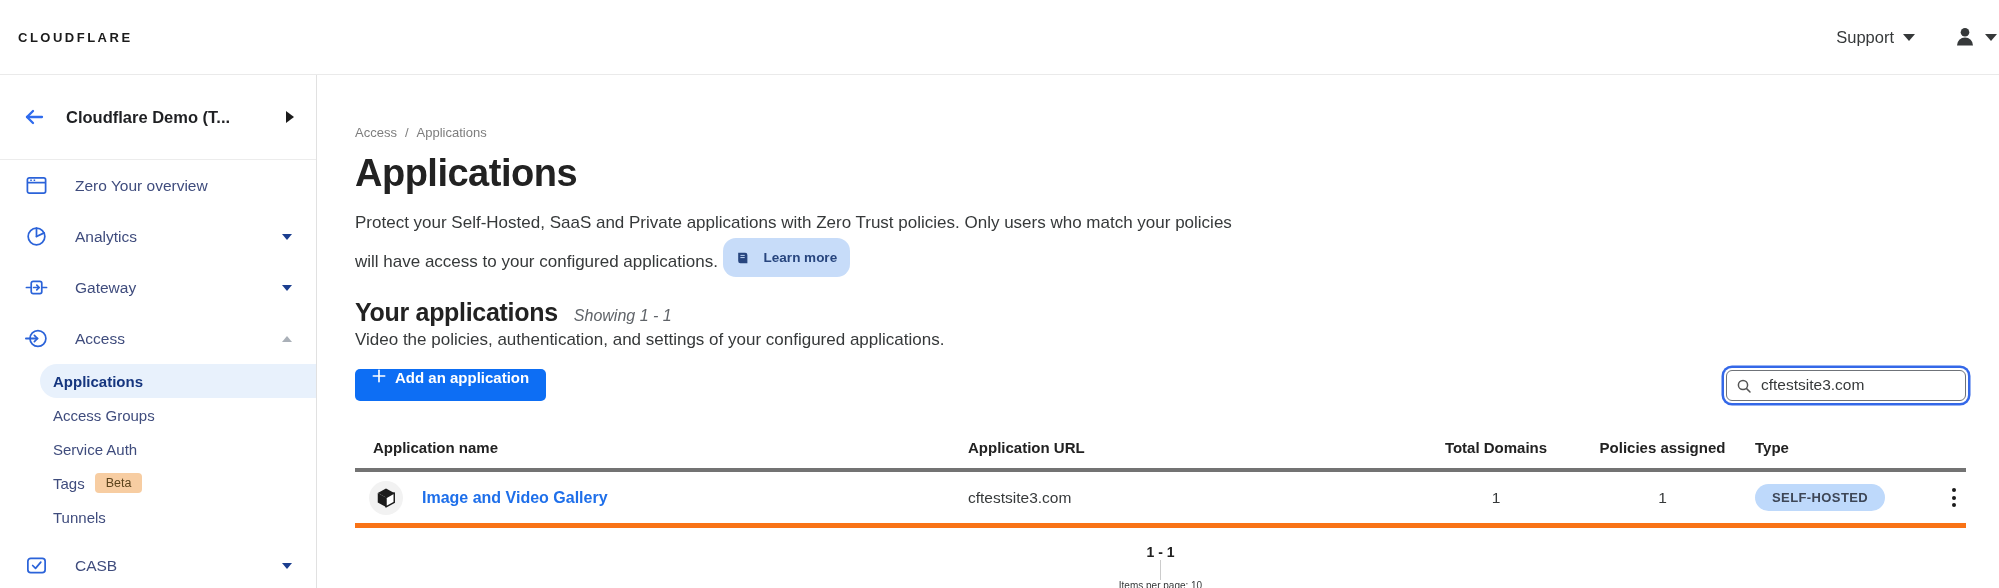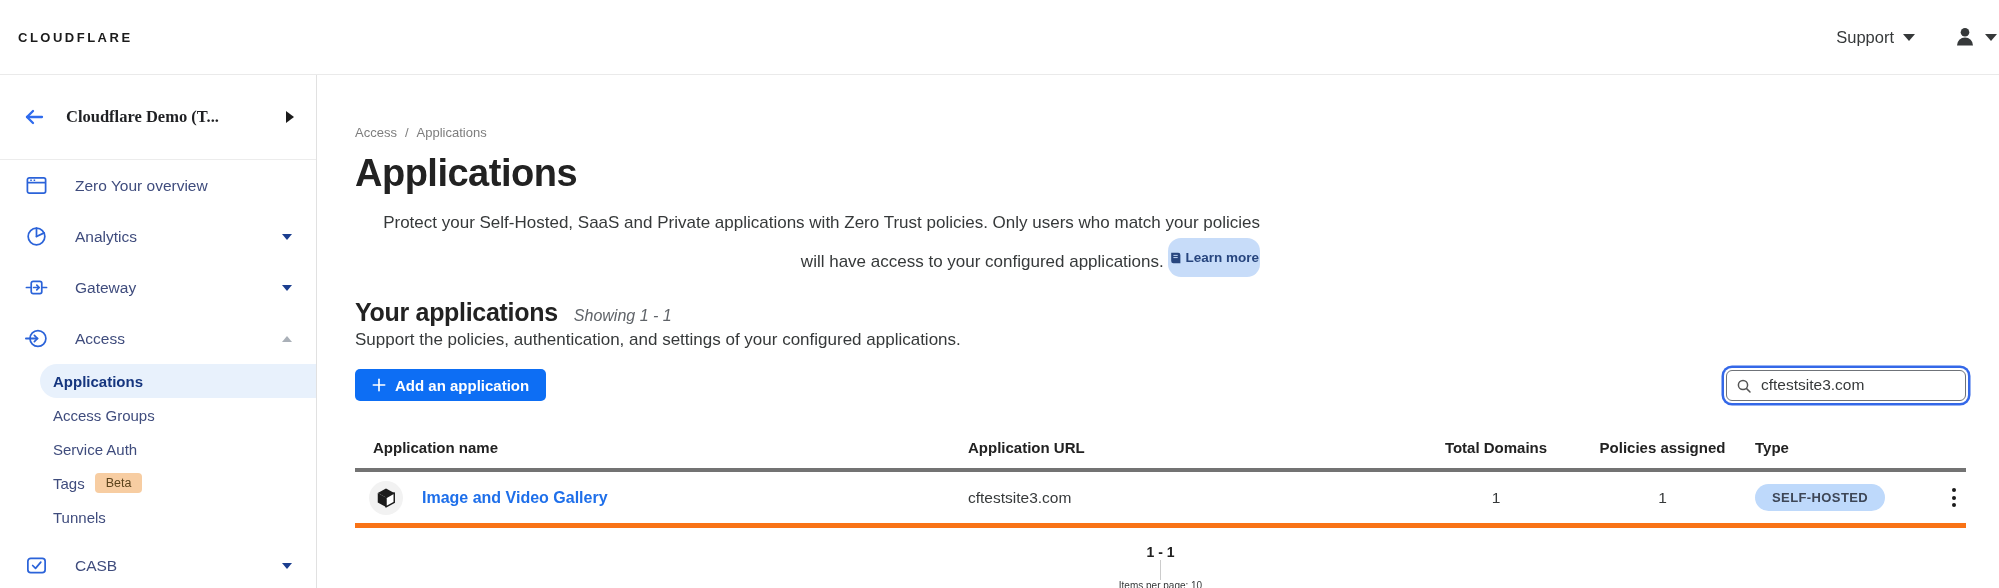--- a/index.html
+++ b/index.html
@@ -14,52 +14,52 @@
   .topbar-right { margin-left:auto; display:flex; align-items:center; gap:38px; padding-right:6px; position:relative; right:-4px; }
   .support { display:flex; align-items:center; gap:9px; font-size:16.5px; color:#36393a; cursor:pointer; }
   .caret-down-dark { width:0; height:0; border-left:6px solid transparent; border-right:6px solid transparent; border-top:7px solid #36393a; }
   .user-menu { display:flex; align-items:center; gap:8px; cursor:pointer; }
 
   
   .shell { display:flex; height:513px; }
 
   
   .sidebar { width:317px; flex:0 0 317px; border-right:1px solid #e1e1e1; background:#fff; }
-  .sidebar-header { height:85px; display:flex; align-items:center; gap:20px; padding:0 22px 0 22px; border-bottom:1px solid #ececec;font-family:Liberation Serif, serif; }
+  .sidebar-header { height:85px; display:flex; align-items:center; gap:20px; padding:0 22px 0 22px; border-bottom:1px solid #ececec; }
   .back-arrow { width:24px; height:24px; flex:0 0 24px; cursor:pointer; }
   .account-name { font-size:16.5px; font-weight:bold; color:#1f2023; flex:1; white-space:nowrap; overflow:hidden; }
   .expand-right { width:0; height:0; border-top:6px solid transparent; border-bottom:6px solid transparent; border-left:8px solid #1b1b1b; cursor:pointer; }
 
   .nav-item { height:51px; display:flex; align-items:center; gap:27px; padding:0 24px 0 25px; font-size:15.5px; color:#3f4c7d; cursor:pointer; }
   .nav-item .nicon { width:23px; height:23px; flex:0 0 23px; }
   .caret { margin-left:auto; }
   .tri-down { width:0; height:0; border-left:5.5px solid transparent; border-right:5.5px solid transparent; border-top:6.5px solid #1b3e8f; }
   .tri-up-gray { width:0; height:0; border-left:5.5px solid transparent; border-right:5.5px solid transparent; border-bottom:6.5px solid #aab0b8; }
 
   .sub-item { height:34px; display:flex; align-items:center; gap:10px; padding-left:53px; font-size:15px; color:#3f4c7d; cursor:pointer; }
   .sub-item.selected { margin-left:40px; padding-left:13px; background:#e8f1fc; border-radius:17px 0 0 17px; color:#16367f; font-weight:bold; }
   .beta-badge { background:#f7cda2; color:#5b431c; font-size:12.5px; padding:3px 11px; border-radius:4px; }
   .nav-item.casb { margin-top:6px; }
 
   
   .main { flex:1; padding:50px 33px 0 38px; min-width:0; }
   .breadcrumb { font-size:13px; color:#7d7d7d; display:flex; gap:8px; line-height:16px; }
   .breadcrumb .crumb { cursor:pointer; }
   .page-title { font-size:38px; line-height:44px; font-weight:bold; color:#222; margin-top:10px; letter-spacing:-0.5px; }
-  .intro { margin-top:12px; font-size:17px; line-height:31px; color:#36393a; max-width:905px;text-align:right; }
-  .learn-more { display:inline-flex; align-items:center; gap:2px; background:#c7dcf9; color:#27457e; font-size:13.5px; font-weight:bold; padding:4px 1px; border-radius:13px; cursor:pointer; vertical-align:2px; white-space:nowrap; }
+  .intro { margin-top:12px; font-size:17px; line-height:31px; color:#36393a; max-width:905px; }
+  .learn-more { display:inline-flex; align-items:center; gap:14px; background:#c7dcf9; color:#27457e; font-size:13.5px; font-weight:bold; padding:4px 13px; border-radius:13px; cursor:pointer; vertical-align:2px; white-space:nowrap; }
   .learn-more svg { width:14px; height:14px; }
 
   .section-head { margin-top:20px; display:flex; align-items:baseline; gap:16px; }
   .section-title { font-size:25px; line-height:30px; font-weight:bold; color:#222; letter-spacing:-0.3px; }
   .showing { font-style:italic; color:#5f6368; font-size:16px; }
   .section-subtitle { font-size:17px; line-height:26px; color:#36393a; }
 
   .controls { margin-top:16px; display:flex; align-items:center; justify-content:space-between; }
-  .add-btn { display:inline-flex; align-items:center; gap:9px; background:#0d6ef4; color:#fff; border:none; font-family:inherit;
+  .add-btn { display:inline-flex; align-items:flex-start; gap:9px; background:#0d6ef4; color:#fff; border:none; font-family:inherit;
     font-size:15px; font-weight:bold; height:32px; padding:0 17px; border-radius:5px; cursor:pointer; }
   .add-btn svg { width:14px; height:14px; }
   .search-wrap { position:relative; width:240px; }
   .search-wrap input { width:240px; height:31px; border:1px solid #6f7379; border-radius:6px; padding:0 10px 0 34px;
     font-family:inherit; font-size:15.5px; color:#36393a; outline:none;
     box-shadow:0 0 0 2px #fff, 0 0 0 4.5px #3468e8; background:#fff; }
   .search-wrap svg { position:absolute; left:10px; top:8px; width:16px; height:16px; pointer-events:none; }
 
   .table { margin-top:26px; }
   .trow { display:grid; grid-template-columns:613px 454px 148px 185px 1fr 40px; align-items:center; }
@@ -213,21 +213,21 @@
           <path d="M5.5 5 h4 M5.5 7.5 h4" stroke="#c7dcf9" stroke-width="1.1" stroke-linecap="round"></path>
         </svg>
         <span>Learn more</span>
       </span>
     </p>
 
     <div class="section-head">
       <h2 class="section-title">Your applications</h2>
       <span class="showing">Showing 1 - 1</span>
     </div>
-    <div class="section-subtitle">Support the policies, authentication, and settings of your configured applications.</div>
+    <div class="section-subtitle">Video the policies, authentication, and settings of your configured applications.</div>
 
     <div class="controls">
       <button class="add-btn">
         <svg viewBox="0 0 16 16" fill="none" stroke="#fff" stroke-width="1.9" stroke-linecap="round">
           <path d="M8 1.5 V14.5"></path>
             <path d="M1.5 8 H14.5"></path>
         </svg>
         <span>Add an application</span>
       </button>
       <div class="search-wrap">

